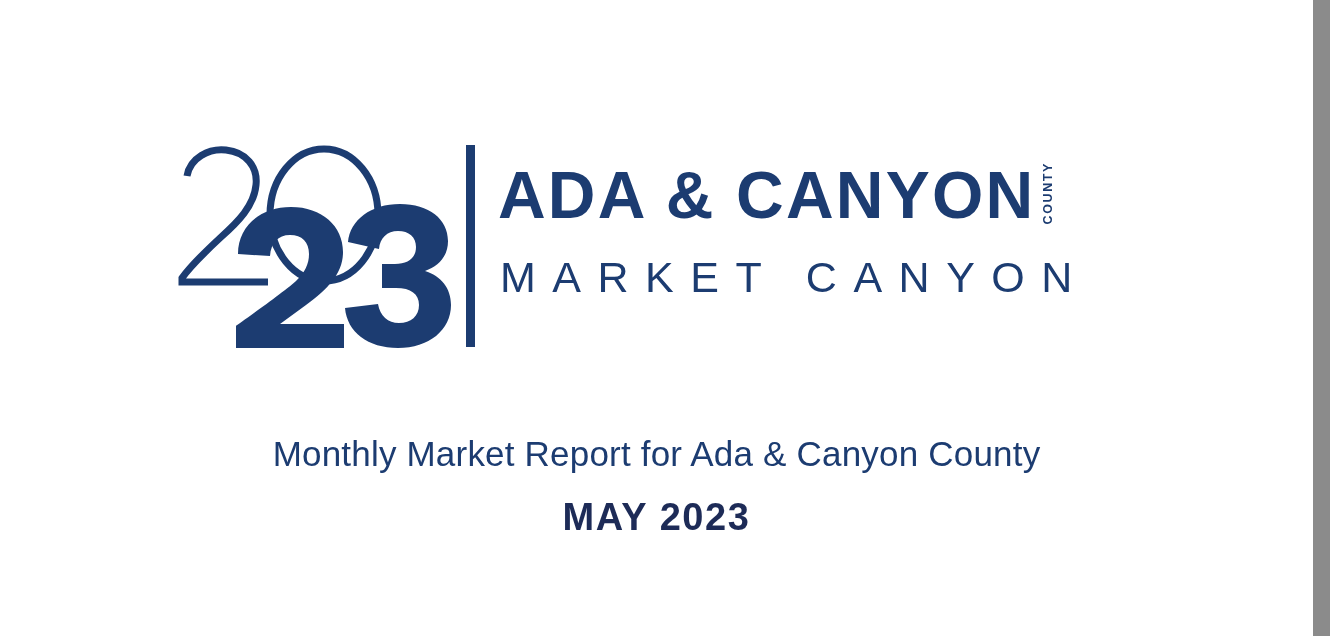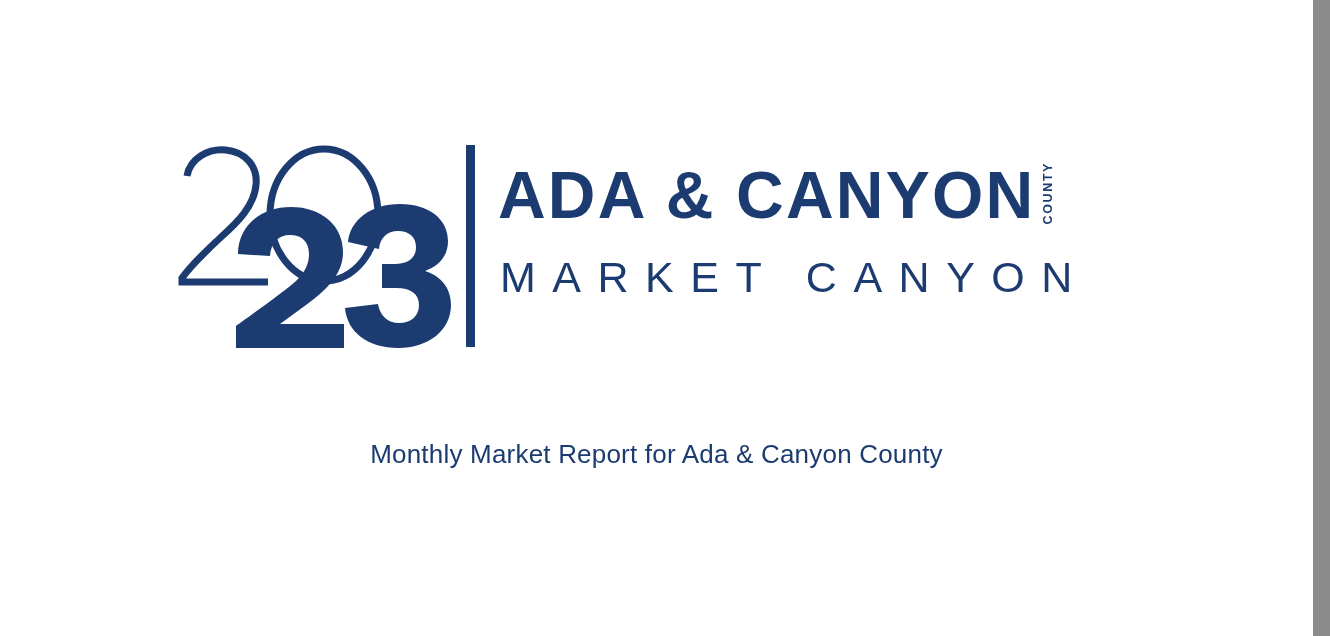--- a/index.html
+++ b/index.html
@@ -122,21 +122,21 @@
 
   
   #report-subtitle {
     position: absolute;
     left: 0;
     top: 432px;
     width: 1313px;
     text-align: center;
     font-family: "Liberation Sans", sans-serif;
     font-weight: 400;
-    font-size: 26px;
+    font-size: 35px;
     line-height: 44px;
     letter-spacing: 0.2px;
     color: #1c3c71;
     white-space: nowrap;
   }
   #report-period {
     position: absolute;
     left: 0;
     top: 494px;
     width: 1313px;
@@ -189,19 +189,20 @@
           <span id="brand-name">ADA &amp; CANYON</span>
           <span id="brand-qualifier">COUNTY</span>
         </div>
         <div id="brand-subline">MARKET CANYON</div>
       </div>
 
     </div>
 
     <div id="report-subtitle">Monthly Market Report for Ada &amp; Canyon County</div>
 
+    <div id="report-period">MAY 2023</div>
 
   </div>
 
   <div id="page-edge-line"></div>
   <div id="right-gutter"></div>
 
 </div>
 
 </body></html>

